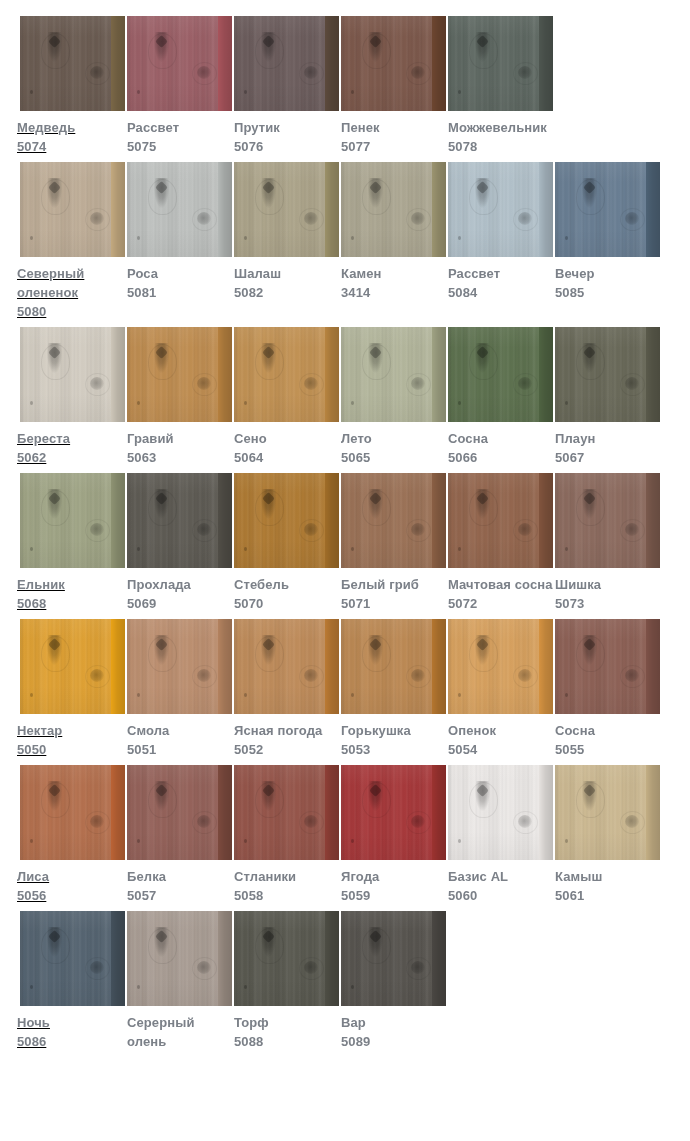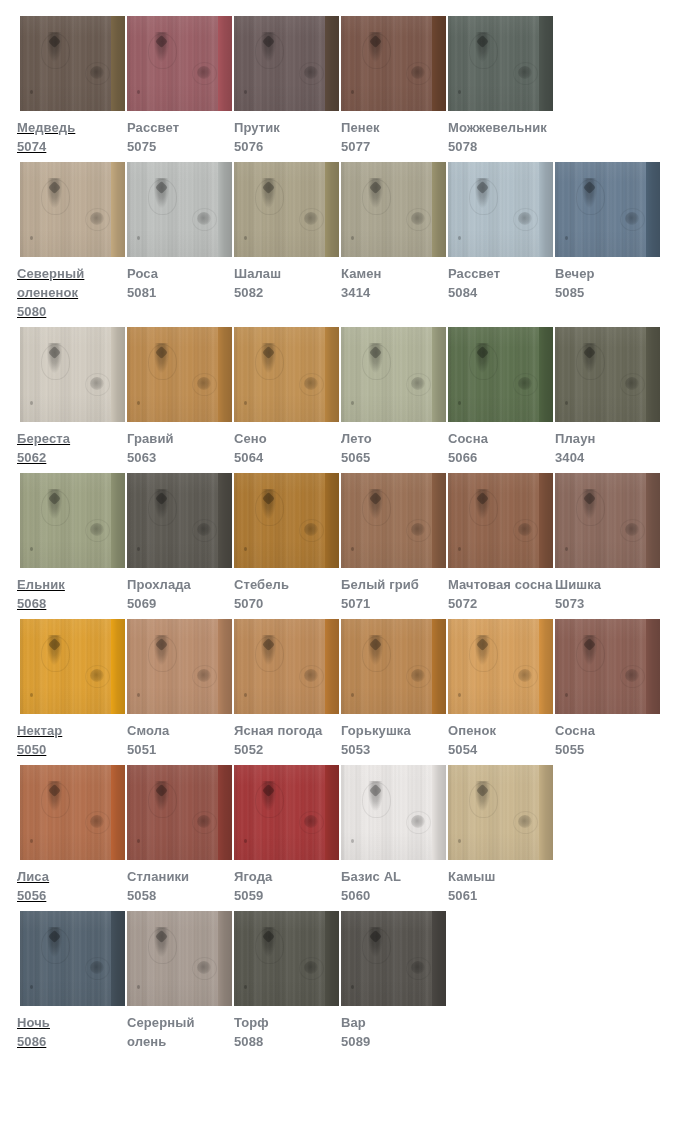--- a/index.html
+++ b/index.html
@@ -437,21 +437,21 @@
           <div class="grain"></div>
           <div class="shade"></div>
           <div class="knot-a"></div>
           <div class="knot-b"></div>
           <div class="speck"></div>
           <div class="edge2"></div>
           <div class="edge" style="background-color: rgb(90, 90, 75);"></div>
         </div>
         <div class="label-wrap">
           <span class="sw-name">Плаун</span>
-          <span class="sw-code">3404</span>
+          <span class="sw-code">5067</span>
         </div>
       </div>
     </div>
     <div class="swatch-row">
       <div class="swatch-cell">
         <div class="chip" style="background-color: rgb(160, 165, 134);">
           <div class="grain"></div>
           <div class="shade"></div>
           <div class="knot-a"></div>
           <div class="knot-b"></div>
@@ -642,20 +642,35 @@
           <div class="speck"></div>
           <div class="edge2"></div>
           <div class="edge" style="background-color: rgb(187, 99, 53);"></div>
         </div>
         <div class="label-wrap">
           <span class="sw-name">Лиса</span>
           <span class="sw-code">5056</span>
         </div>
       </div>
       <div class="swatch-cell">
+        <div class="chip" style="background-color: rgb(149, 99, 91);">
+          <div class="grain"></div>
+          <div class="shade"></div>
+          <div class="knot-a"></div>
+          <div class="knot-b"></div>
+          <div class="speck"></div>
+          <div class="edge2"></div>
+          <div class="edge" style="background-color: rgb(124, 74, 62);"></div>
+        </div>
+        <div class="label-wrap">
+          <span class="sw-name">Белка</span>
+          <span class="sw-code">5057</span>
+        </div>
+      </div>
+      <div class="swatch-cell">
         <div class="chip" style="background-color: rgb(150, 86, 75);">
           <div class="grain"></div>
           <div class="shade"></div>
           <div class="knot-a"></div>
           <div class="knot-b"></div>
           <div class="speck"></div>
           <div class="edge2"></div>
           <div class="edge" style="background-color: rgb(142, 63, 54);"></div>
         </div>
         <div class="label-wrap">

